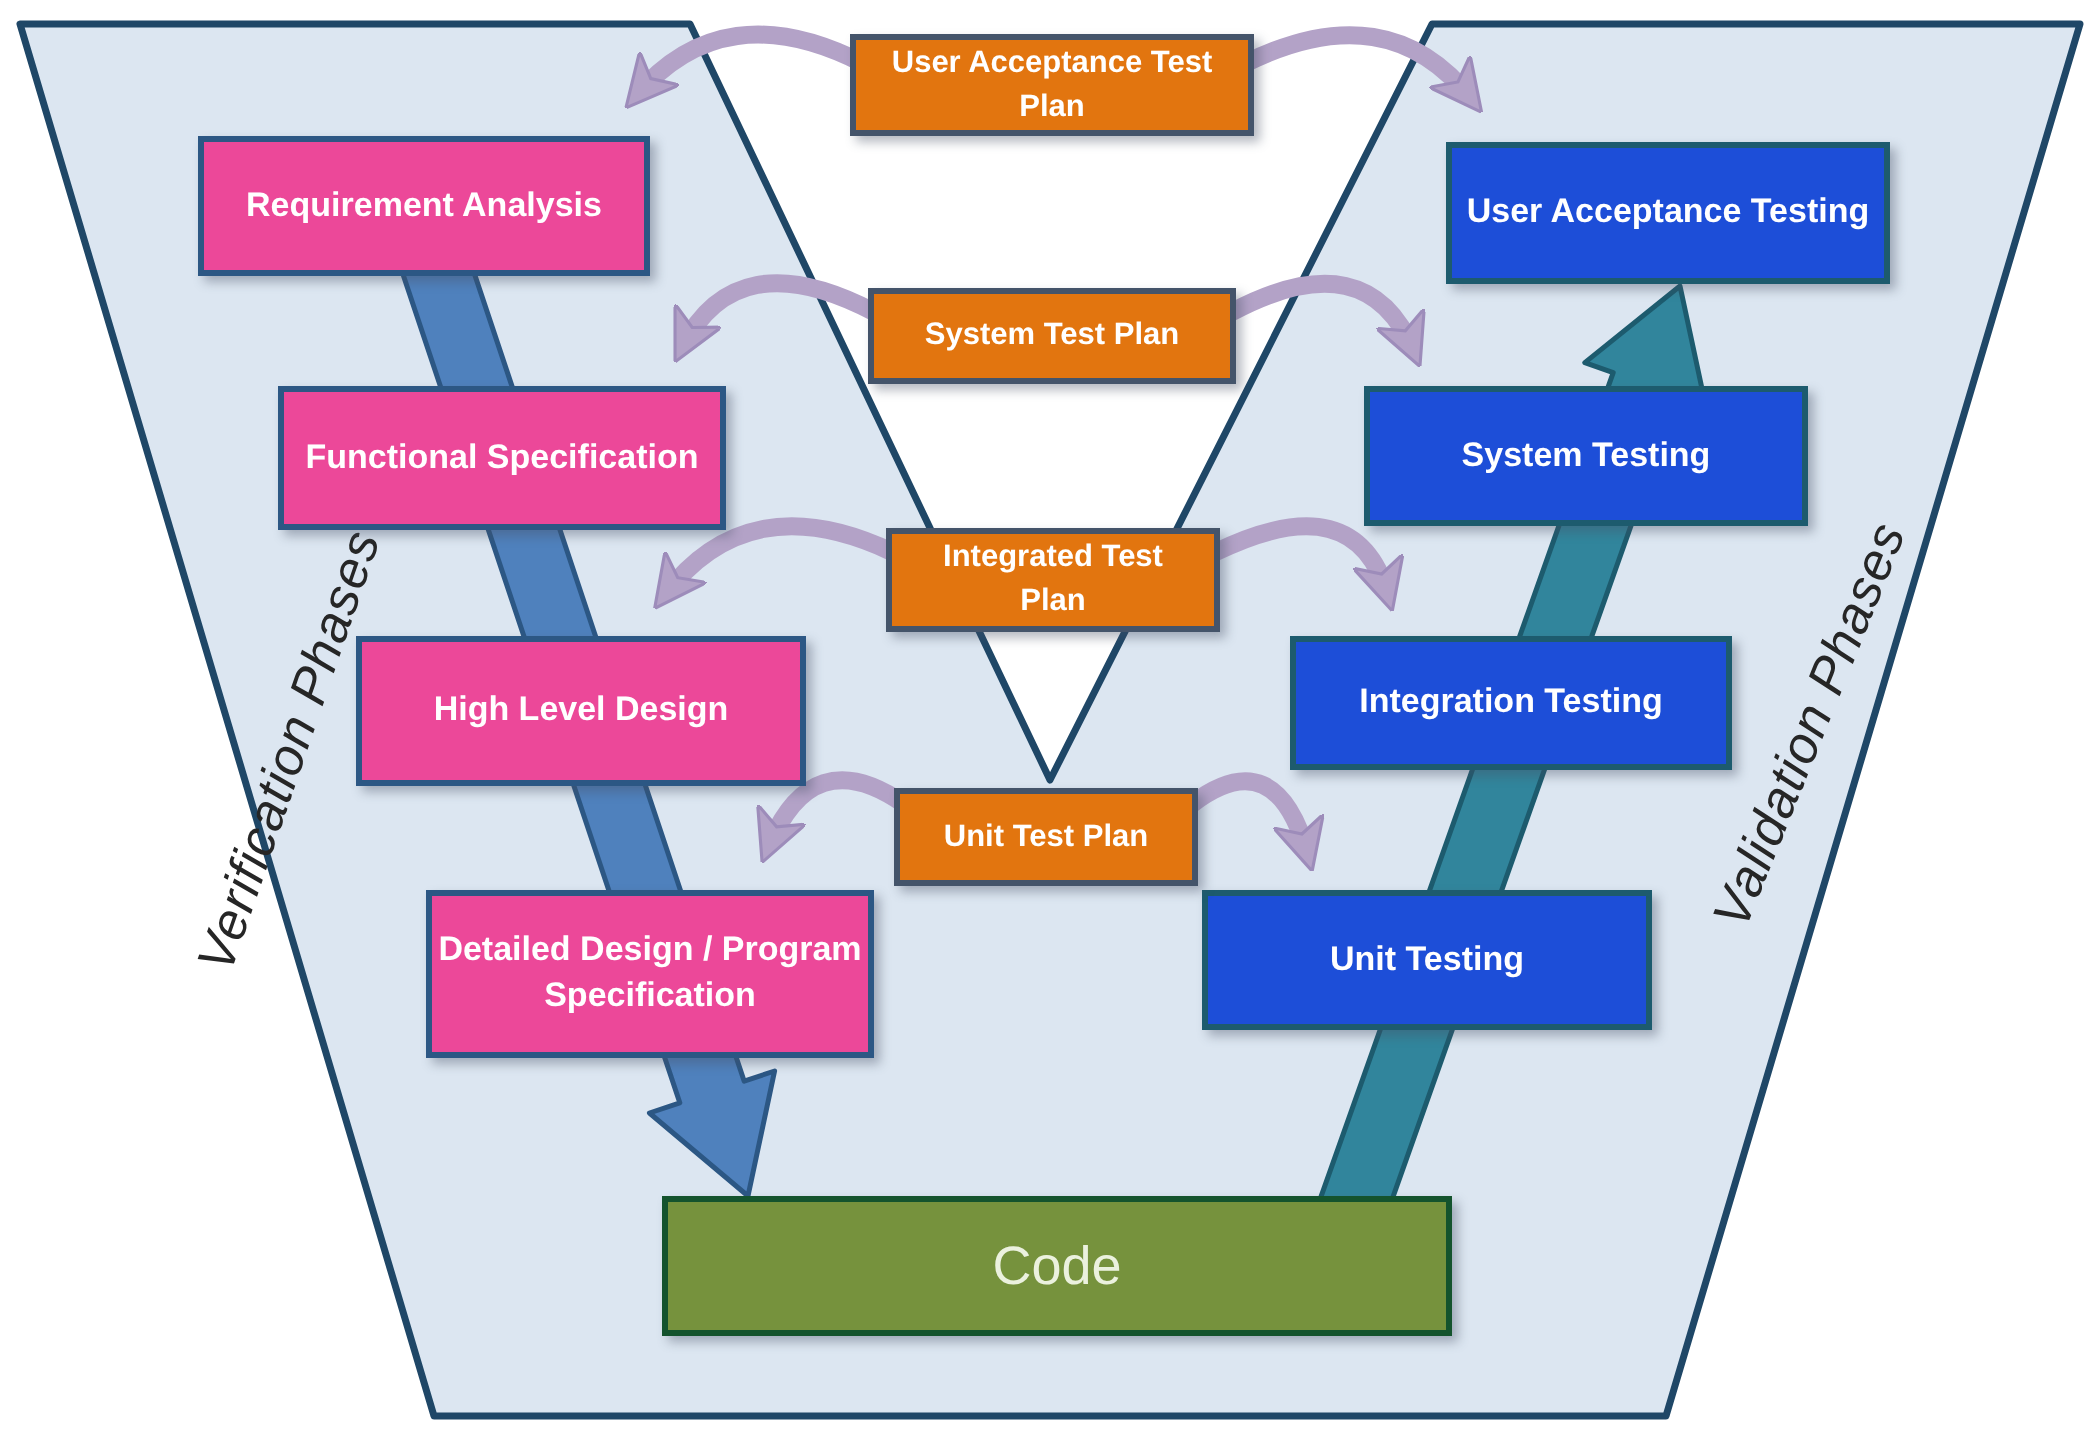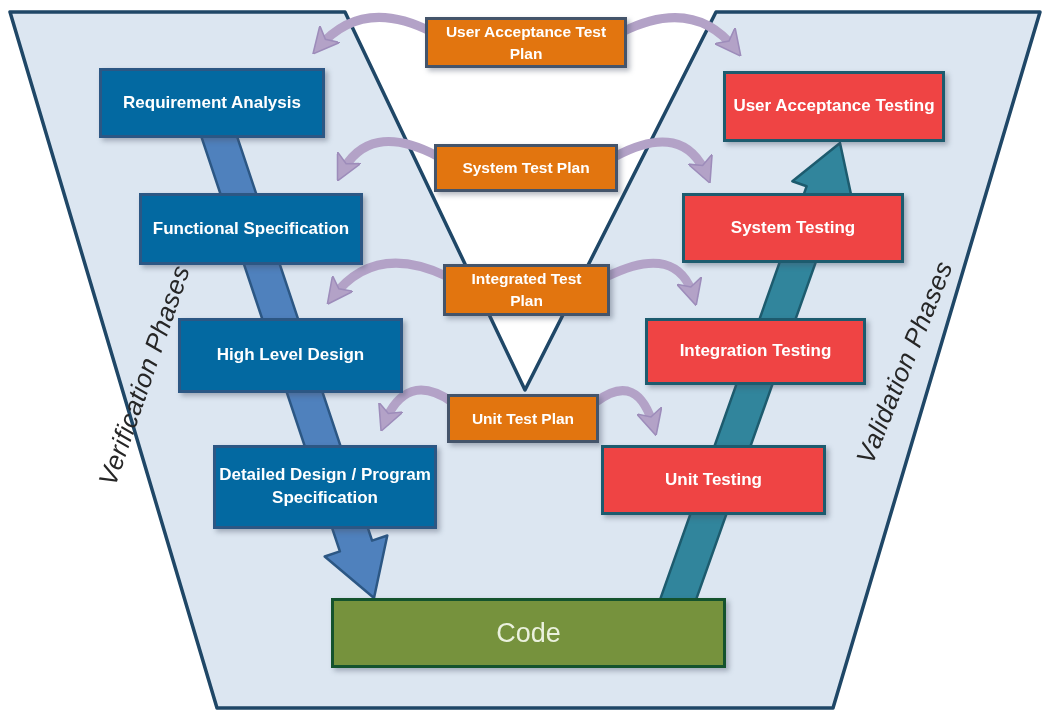--- a/index.html
+++ b/index.html
@@ -16,26 +16,26 @@
     position:absolute;
     z-index:2;
     display:flex; align-items:center; justify-content:center;
     text-align:center;
     color:#ffffff; font-weight:bold;
     line-height:1.35;
     box-sizing:border-box;
     box-shadow:3px 3px 5px rgba(70,80,100,0.40);
   }
   .blue-box {
-    background:#0369a1;
+    background:#ec4899;
     border:3px solid #2c5784;
     font-size:17px;
   }
   .teal-box {
-    background:#ef4444;
+    background:#1d4ed8;
     border:3px solid #1d5b6e;
     font-size:17px;
   }
   .plan-box {
     background:#e2750f;
     border:3px solid #44546a;
     border-radius:0;
     font-size:15.5px;
     padding:2px 8px;
     line-height:1.4;

